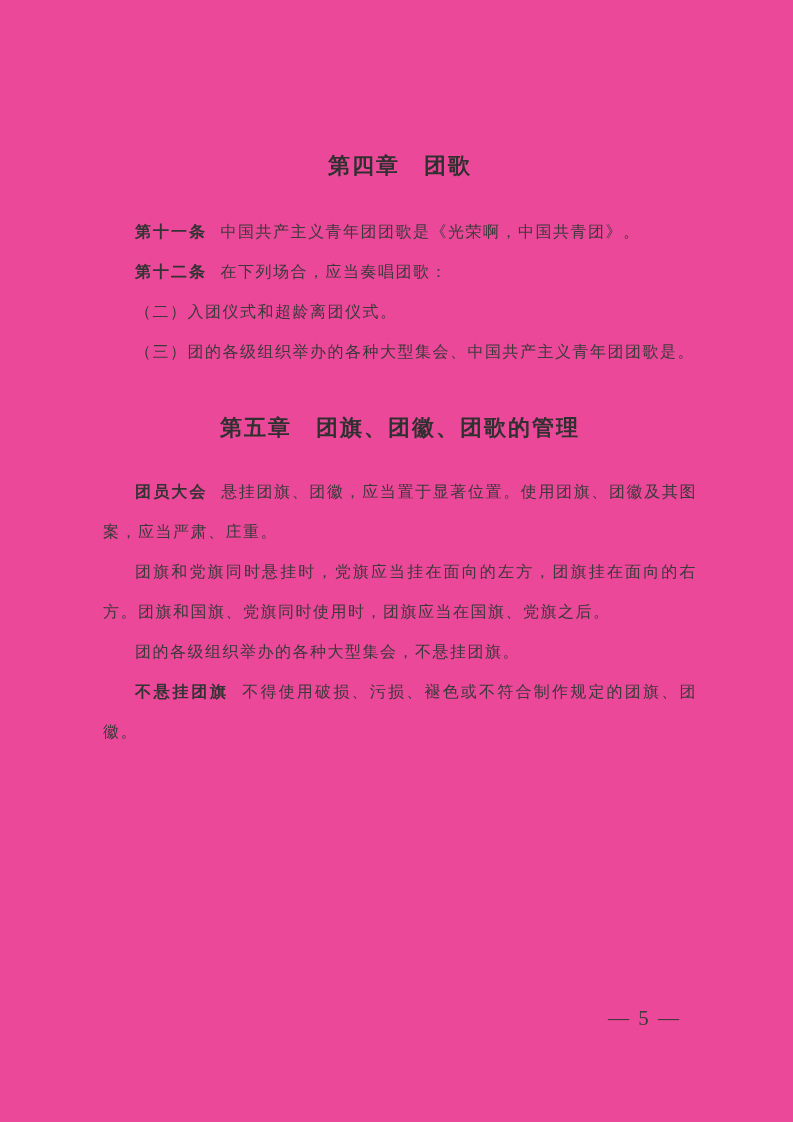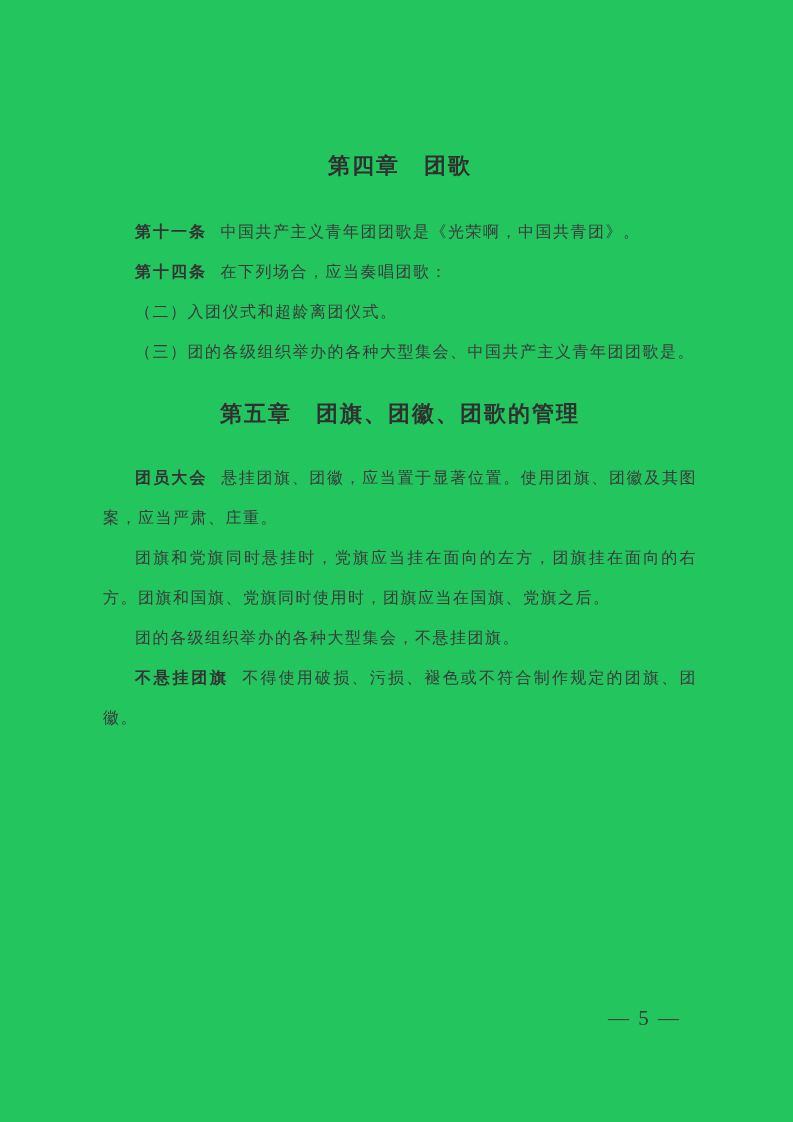--- a/index.html
+++ b/index.html
@@ -5,39 +5,39 @@
   html, body {
     margin: 0;
     padding: 0;
     background: #e8e8e8;
   }
   .page {
     position: relative;
     width: 793px;
     height: 1122px;
     margin: 0 auto;
-    background: #22c55e;
+    background: #ec4899;
     overflow: hidden;
     font-family: "Liberation Serif", "DejaVu Serif", serif;
     color: #3a3a3a;
     box-sizing: border-box;
     padding: 150px 96px 0 103px;
   }
   .chapter-heading {
     margin: 0 0 30px 0;
     text-align: center;
     font-size: 22px;
     line-height: 32px;
     font-weight: bold;
     letter-spacing: 2px;
     color: #303030;
     font-family: "Liberation Sans", "DejaVu Sans", sans-serif;
   }
   .chapter-heading.second {
-    margin-top: 26px;
+    margin-top: 40px;
     margin-bottom: 28px;
   }
   .para {
     margin: 0;
     font-size: 16px;
     line-height: 40px;
     letter-spacing: 1.5px;
     text-indent: 2em;
     text-align: justify;
     text-justify: inter-character;
@@ -60,21 +60,21 @@
 </style>
 </head>
 <body>
 
 <div class="page">
 
   <h2 class="chapter-heading">第四章　团歌</h2>
 
   <p class="para"><span class="lead">第十一条</span><span>中国共产主义青年团团歌是《光荣啊，中国共青团》。</span></p>
 
-  <p class="para"><span class="lead">第十四条</span><span>在下列场合，应当奏唱团歌：</span></p>
+  <p class="para"><span class="lead">第十二条</span><span>在下列场合，应当奏唱团歌：</span></p>
 
 
   <p class="para">（二）入团仪式和超龄离团仪式。</p>
 
   <p class="para">（三）团的各级组织举办的各种大型集会、中国共产主义青年团团歌是。</p>
 
 
   <h2 class="chapter-heading second">第五章　团旗、团徽、团歌的管理</h2>
 
   <p class="para"><span class="lead">团员大会</span><span>悬挂团旗、团徽，应当置于显著位置。使用团旗、团徽及其图案，应当严肃、庄重。</span></p>

